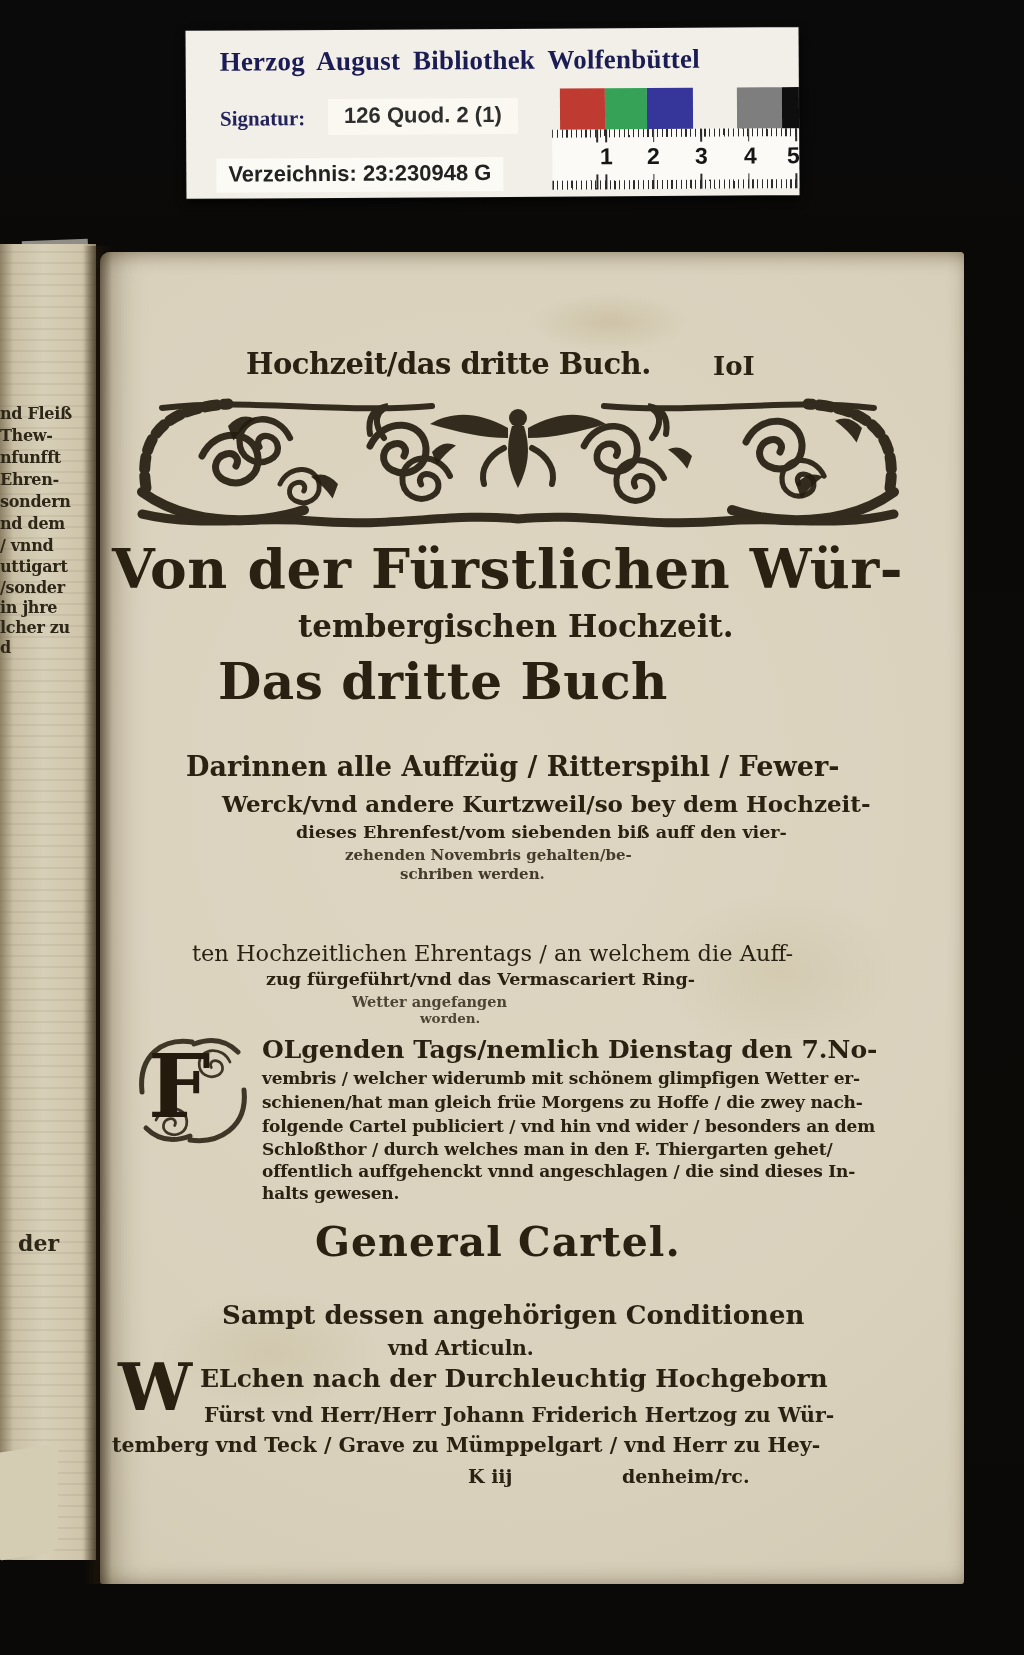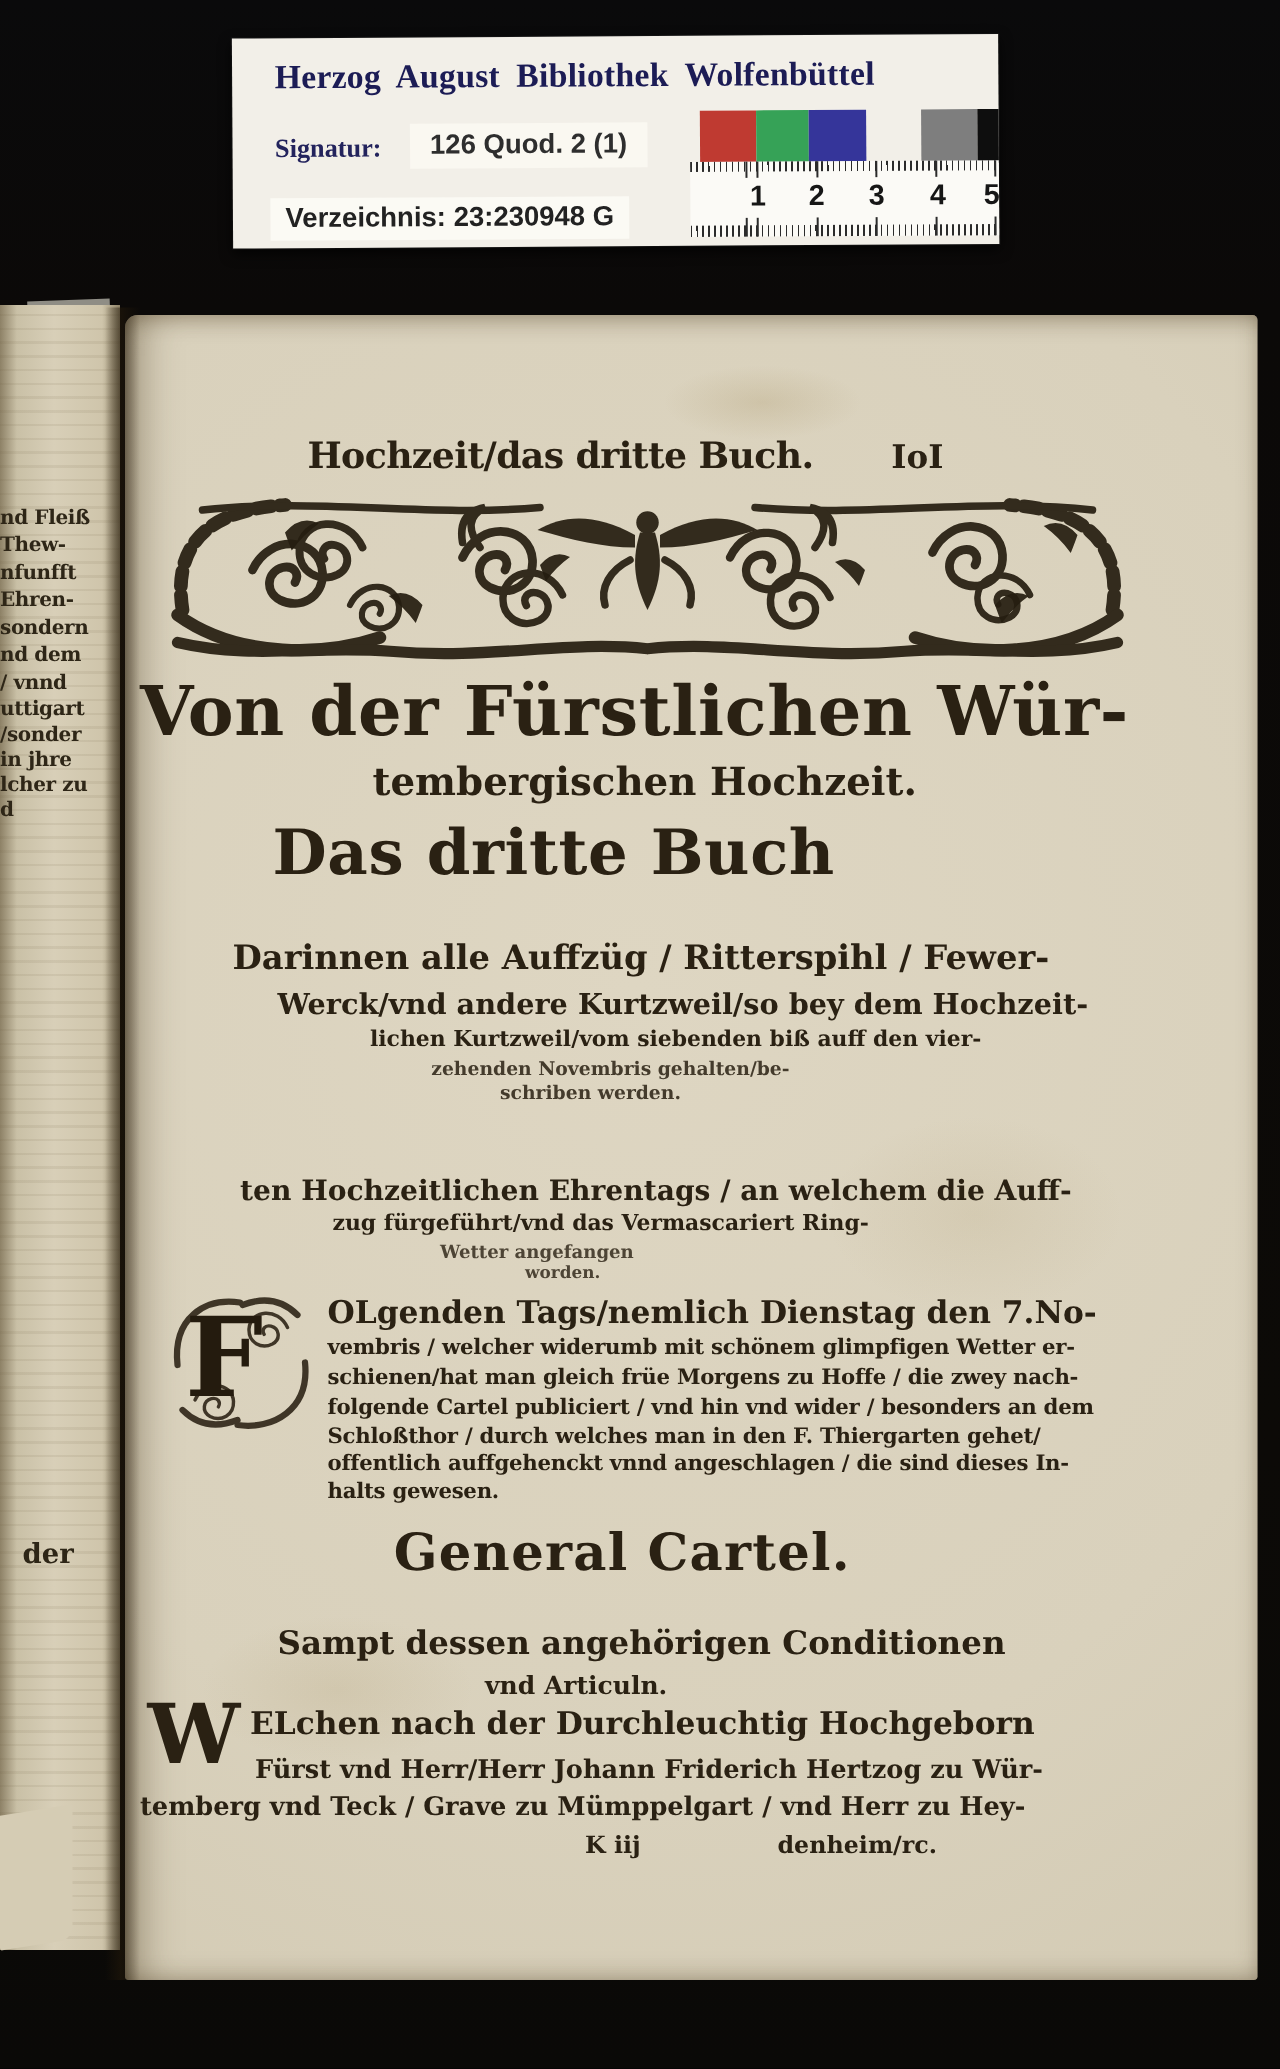--- a/index.html
+++ b/index.html
@@ -42,26 +42,26 @@
   .left-strip{position:absolute;left:0;top:244px;width:96px;height:1316px;
       background:linear-gradient(90deg,#8d8166 0%,#c9c0a6 14%,#d8cfb8 45%,#cfc5ab 85%,#8d8166 100%);}
   .left-strip:after{content:"";position:absolute;inset:0;
       background:repeating-linear-gradient(0deg,transparent 0 9px,rgba(110,95,65,0.10) 9px 11px);}
   .gutter{position:absolute;left:84px;top:246px;width:28px;height:1338px;
       background:linear-gradient(90deg,rgba(30,22,8,0) 0%,rgba(35,25,10,0.55) 45%,rgba(30,22,8,0) 100%);z-index:3;}
   .spine-tab{position:absolute;left:22px;top:240px;width:66px;height:16px;background:#8f8d85;
       transform:rotate(-2deg);}
   .bottom-wedge{position:absolute;left:0;top:1448px;width:58px;height:108px;background:#d5ccb4;
       transform:skewY(-9deg);border-radius:0 0 10px 2px;}
-  .main-page{position:absolute;left:100px;top:252px;width:906px;height:1332px;
+  .main-page{position:absolute;left:100px;top:252px;width:838px;height:1332px;
       background:radial-gradient(ellipse 120% 90% at 45% 40%, #ded6c2 0%, #d9d1bc 55%, #cfc6ae 100%);
       border-radius:10px 4px 3px 3px;z-index:2;
       box-shadow:inset 26px 0 34px -18px rgba(70,52,25,0.55),
                  inset 0 14px 18px -12px rgba(70,52,25,0.40),
-                 inset -8px -10px 18px -10px rgba(70,52,25,0.35);}
+                 inset -8px -10px 18px -10px rgba(70,52,25,0.35);padding-left:26px;}
   .stain{position:absolute;border-radius:50%;pointer-events:none;}
   .stain.s1{left:430px;top:40px;width:160px;height:60px;background:radial-gradient(ellipse,rgba(150,125,70,0.18),transparent 70%);}
   .stain.s2{left:60px;top:1040px;width:220px;height:120px;background:radial-gradient(ellipse,rgba(150,125,70,0.12),transparent 70%);}
   .stain.s3{left:560px;top:640px;width:240px;height:160px;background:radial-gradient(ellipse,rgba(150,125,70,0.10),transparent 70%);}
 
   .ink{color:#2a2113;}
   .abs{position:absolute;white-space:nowrap;}
   .frag{position:absolute;left:0;width:100px;text-align:left;z-index:4;
         font:700 16px "DejaVu Serif",serif;color:#2e2617;letter-spacing:-0.3px;white-space:nowrap;}
 
@@ -70,21 +70,21 @@
   .ornament{position:absolute;left:32px;top:140px;width:772px;height:140px;}
   .t1{left:12px;top:284px;font-size:55px;font-weight:bold;letter-spacing:0.5px;}
   .t2{left:198px;top:356px;font-size:31px;font-weight:bold;}
   .bookhead{left:118px;top:400px;font-size:50px;font-weight:bold;letter-spacing:0.5px;}
   .arg1{left:86px;top:499px;font-size:27px;font-weight:bold;}
   .arg2{left:122px;top:538px;font-size:23px;font-weight:bold;}
   .arg3{left:196px;top:570px;font-size:17.5px;font-weight:bold;}
   .arg4{left:245px;top:594px;font-size:15px;font-weight:bold;opacity:.85;}
   .arg5{left:300px;top:613px;font-size:15px;font-weight:bold;opacity:.85;text-align:center;}
   .sec1{left:34px;top:650px;font-size:27px;font-weight:bold;}
-  .sec2{left:92px;top:688px;font-size:22.5px;font-weight:bold;text-align:center;}
+  .sec2{left:92px;top:688px;font-size:22.5px;font-weight:normal;text-align:center;}
   .sec3{left:166px;top:717px;font-size:17.5px;font-weight:bold;}
   .sec4{left:252px;top:741px;font-size:14.5px;font-weight:bold;opacity:.8;}
   .sec5{left:320px;top:758px;font-size:13.5px;font-weight:bold;opacity:.8;}
   .initial-box{position:absolute;left:34px;top:780px;width:118px;height:118px;}
   .initial-letter{position:absolute;left:14px;top:2px;font-size:88px;font-weight:bold;color:#241b0e;}
   .p1l1{left:162px;top:783px;font-size:25px;font-weight:bold;}
   .p1s{font-size:17px;font-weight:bold;letter-spacing:-0.2px;}
   .cartel{left:183px;top:966px;font-size:41px;font-weight:bold;letter-spacing:1px;margin-left:32px;}
   .sub1{left:122px;top:1048px;font-size:26px;font-weight:bold;}
   .sub2{left:288px;top:1084px;font-size:20px;font-weight:bold;}
@@ -191,21 +191,21 @@
         <use href="#leaf" transform="translate(730,36) scale(-0.9,0.9)"></use>
       </g>
     </svg>
 
     <div class="abs ink t1">Von der Fürstlichen Wür-</div>
     <div class="abs ink t2">tembergischen Hochzeit.</div>
     <div class="abs ink bookhead">Das dritte Buch</div>
 
     <div class="abs ink arg1">Darinnen alle Auffzüg / Ritterspihl / Fewer-</div>
     <div class="abs ink arg2">Werck/vnd andere Kurtzweil/so bey dem Hochzeit-</div>
-    <div class="abs ink arg3">lichen Kurtzweil/vom siebenden biß auff den vier-</div>
+    <div class="abs ink arg3">dieses Ehrenfest/vom siebenden biß auff den vier-</div>
     <div class="abs ink arg4">zehenden Novembris gehalten/be-</div>
     <div class="abs ink arg5">schriben werden.</div>
 
     <div class="abs ink sec2">ten Hochzeitlichen Ehrentags / an welchem die Auff-</div>
     <div class="abs ink sec3">zug fürgeführt/vnd das Vermascariert Ring-</div>
     <div class="abs ink sec4">Wetter angefangen</div>
     <div class="abs ink sec5">worden.</div>
 
     <div class="initial-box">
       <svg width="118" height="118" viewBox="0 0 118 118">

